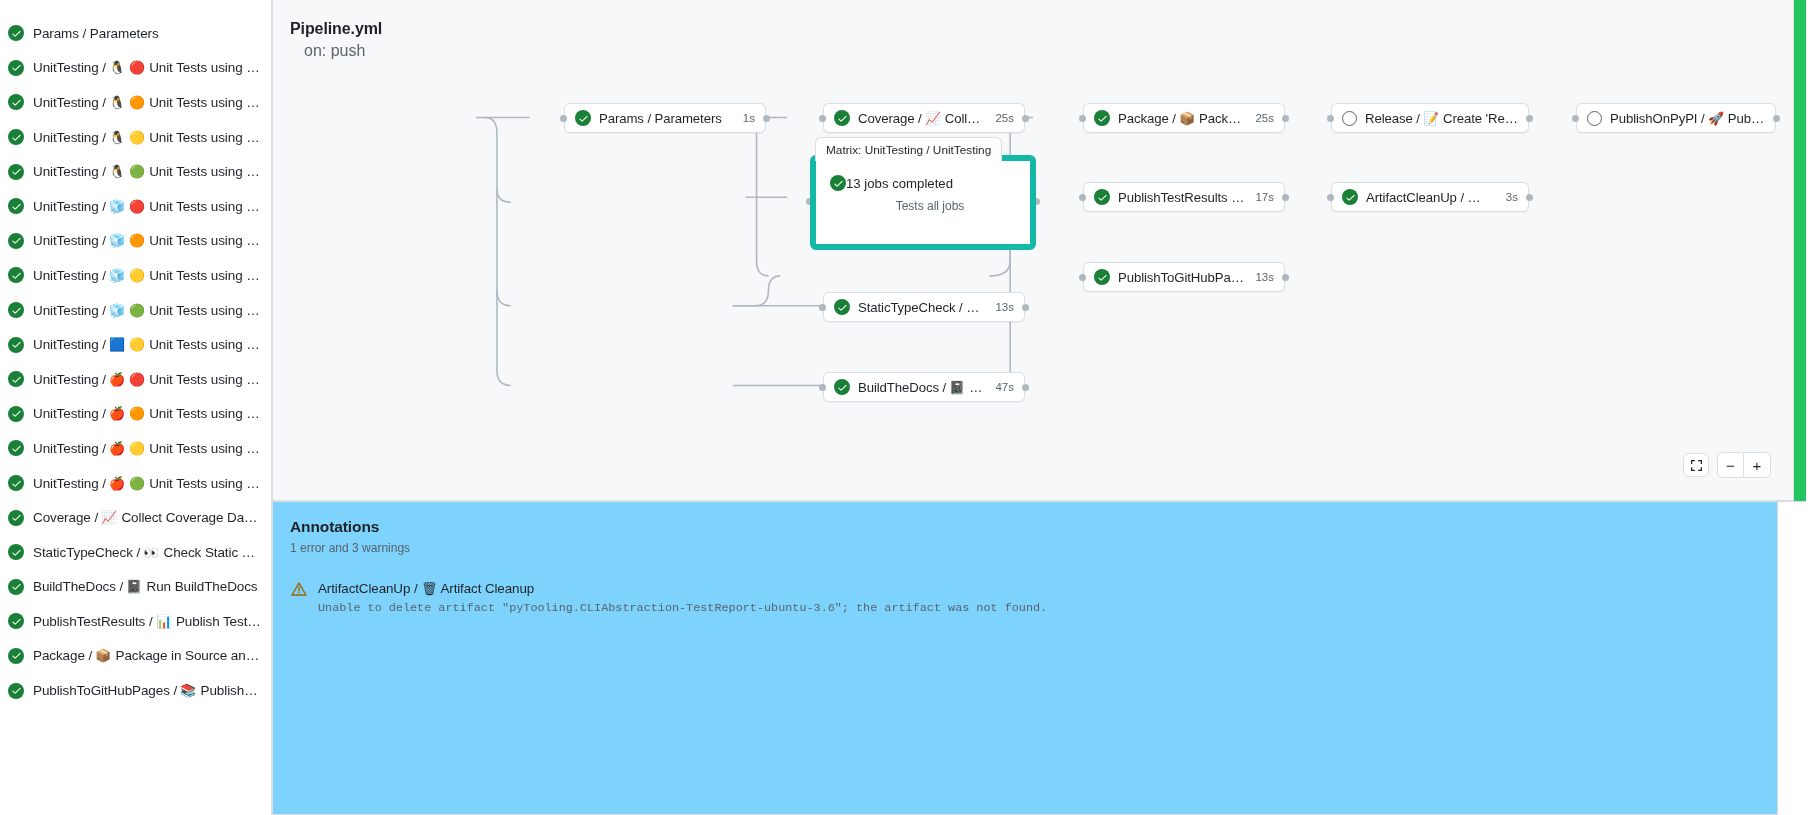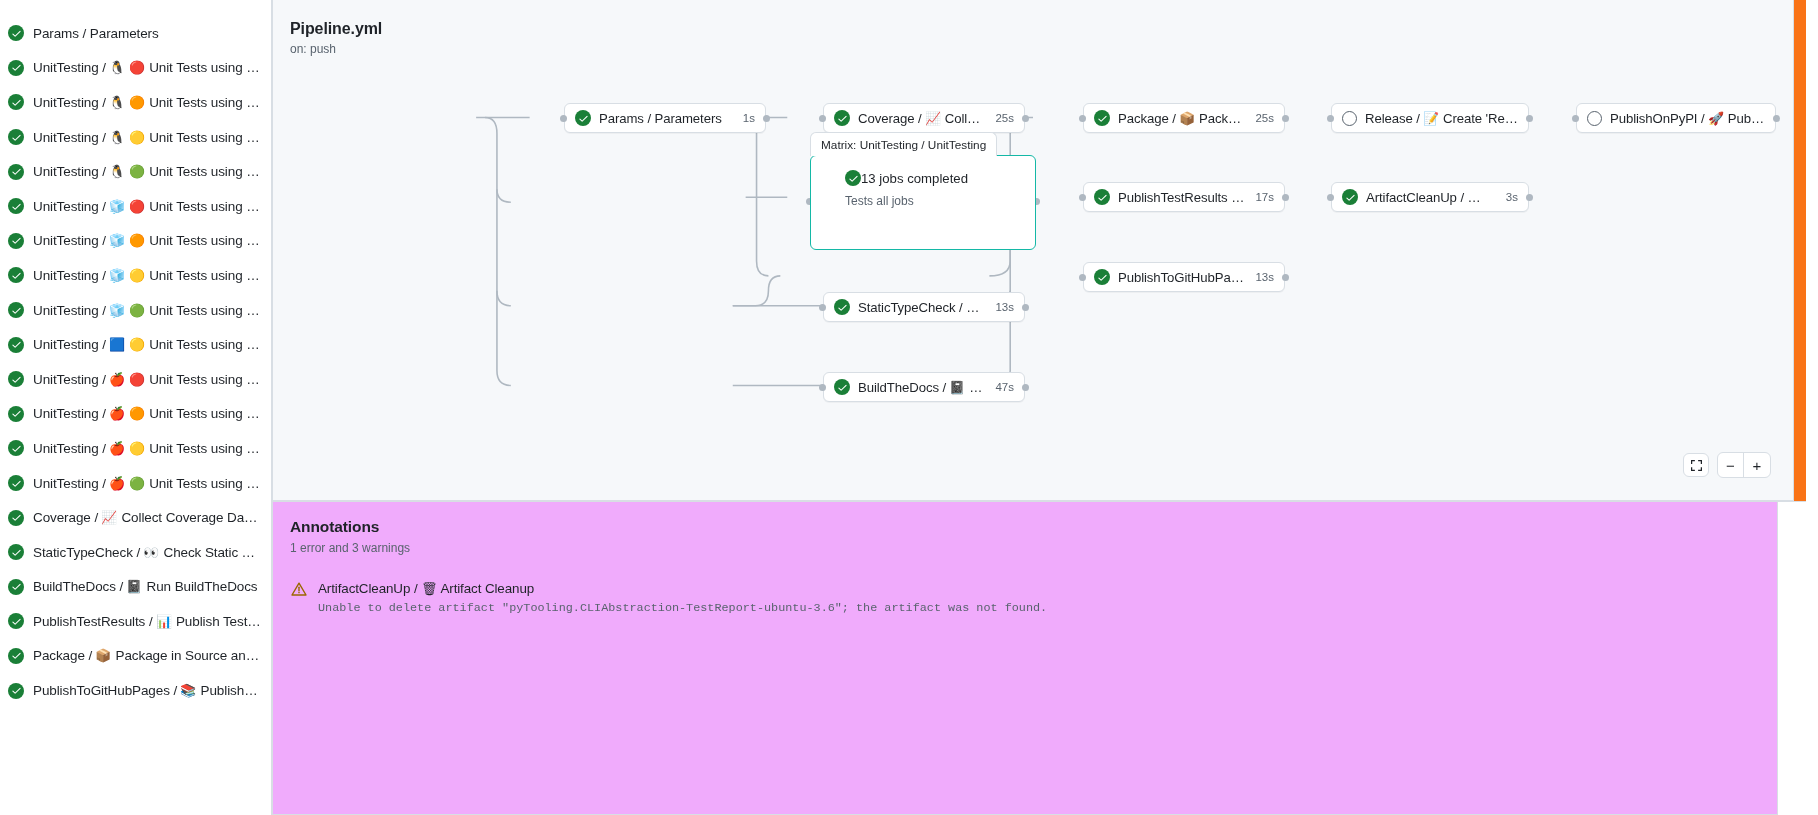--- a/index.html
+++ b/index.html
@@ -63,22 +63,23 @@
     padding: 0 12px 0 0;
     overflow: hidden;
   }
   .graph-card {
     margin: 0 0 0 0;
     height: 502px;
     border: 1px solid #d8dee4;
     border-top: none;
     border-right: none;
     border-left: none;
-    background: #f97316;
+    background: #22c55e;
     position: relative;
+    text-align: center;
   }
   .graph-inner {
     position: absolute;
     inset: 0;
     background: #f6f8fa;
     border: 1px solid #d8dee4;
     border-top: none;
     border-left: 1px solid #d8dee4;
     border-radius: 0;
     margin: 0 12px 0 0;
@@ -86,22 +87,22 @@
   .wf-title {
     position: absolute;
     left: 17px; top: 20px;
     font-size: 16px;
     font-weight: 600;
     color: #1f2328;
     letter-spacing: -0.1px;
   }
   .wf-sub {
     position: absolute;
-    left: 17px; top: 42px;
-    font-size: 12px;
+    left: 31px; top: 42px;
+    font-size: 16px;
     color: #59636e;
   }
 
   svg.edges { position: absolute; left:0; top:0; width: 100%; height: 100%; pointer-events: none; }
 
   .node {
     position: absolute;
     background: #ffffff;
     border: 1px solid #d8dee4;
     border-radius: 6px;
@@ -137,24 +138,23 @@
   .dot {
     position: absolute;
     width: 7px; height: 7px;
     border-radius: 50%;
     background: #afb8c1;
   }
 
   
   .matrix-group {
     position: absolute;
-    border: 1px solid #14b8a6;
+    border: 6px solid #14b8a6;
     border-radius: 6px;
     background: #ffffff;
-    padding-left: 20px;
   }
   .matrix-tab {
     position: absolute;
     top: -1px; left: -1px;
     background: #ffffff;
     border: 1px solid #d8dee4;
     border-bottom: none;
     border-radius: 6px 6px 0 0;
     height: 24px;
     padding: 0 10px;
@@ -201,21 +201,21 @@
     display: flex; align-items: center; justify-content: center;
     cursor: pointer; font-size: 15px; color: #1f2328;
   }
   .zc-group div:first-child { border-right: 1px solid #d8dee4; }
 
   
   .annotations {
     margin: 0 28px 0 0;
     border: 1px solid #d8dee4;
     border-top: none;
-    background: #f0abfc;
+    background: #7dd3fc;
     height: 313px;
     padding: 16px 16px 0 17px;
     overflow: hidden;
   }
   .ann-title { font-size: 15.5px; font-weight: 600; color: #1f2328; letter-spacing: -0.1px;}
   .ann-sub { font-size: 12px; color: #59636e; margin-top: 5px; }
   .ann-row { display: flex; margin-top: 24px; }
   .ann-ico { width: 17px; min-width: 17px; margin-right: 11px; margin-top: 1px; }
   .ann-head { font-size: 13.4px; color: #1f2328; letter-spacing: -0.1px; }
   .ann-msg {

